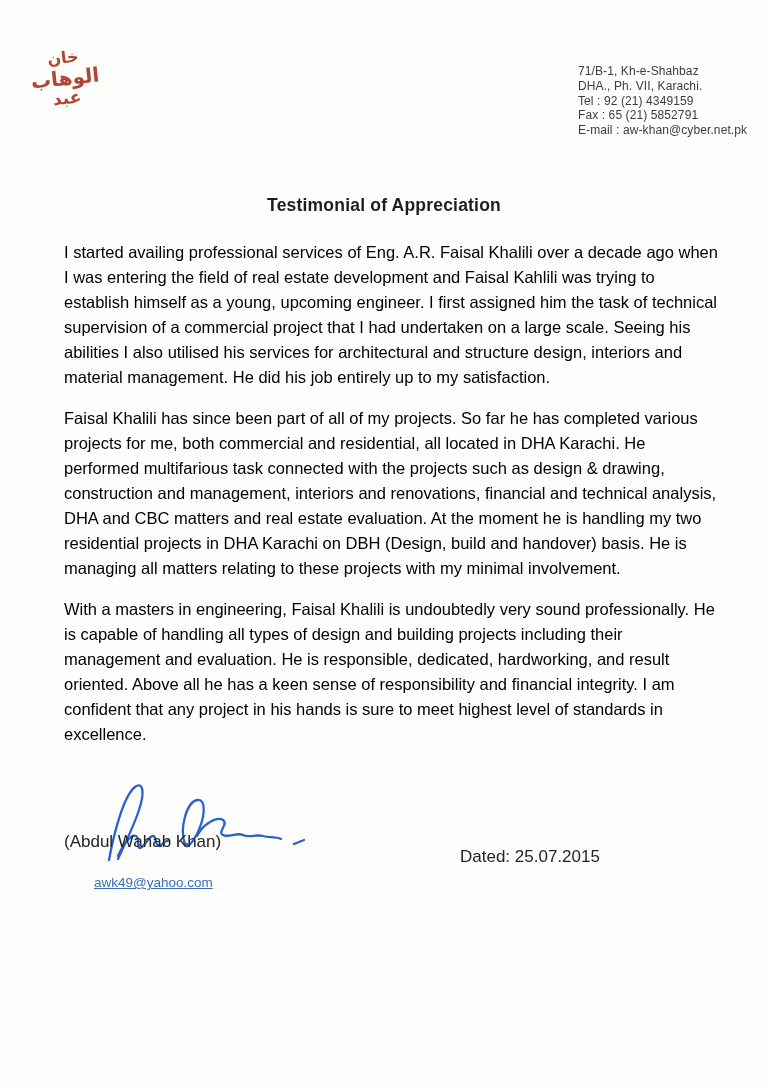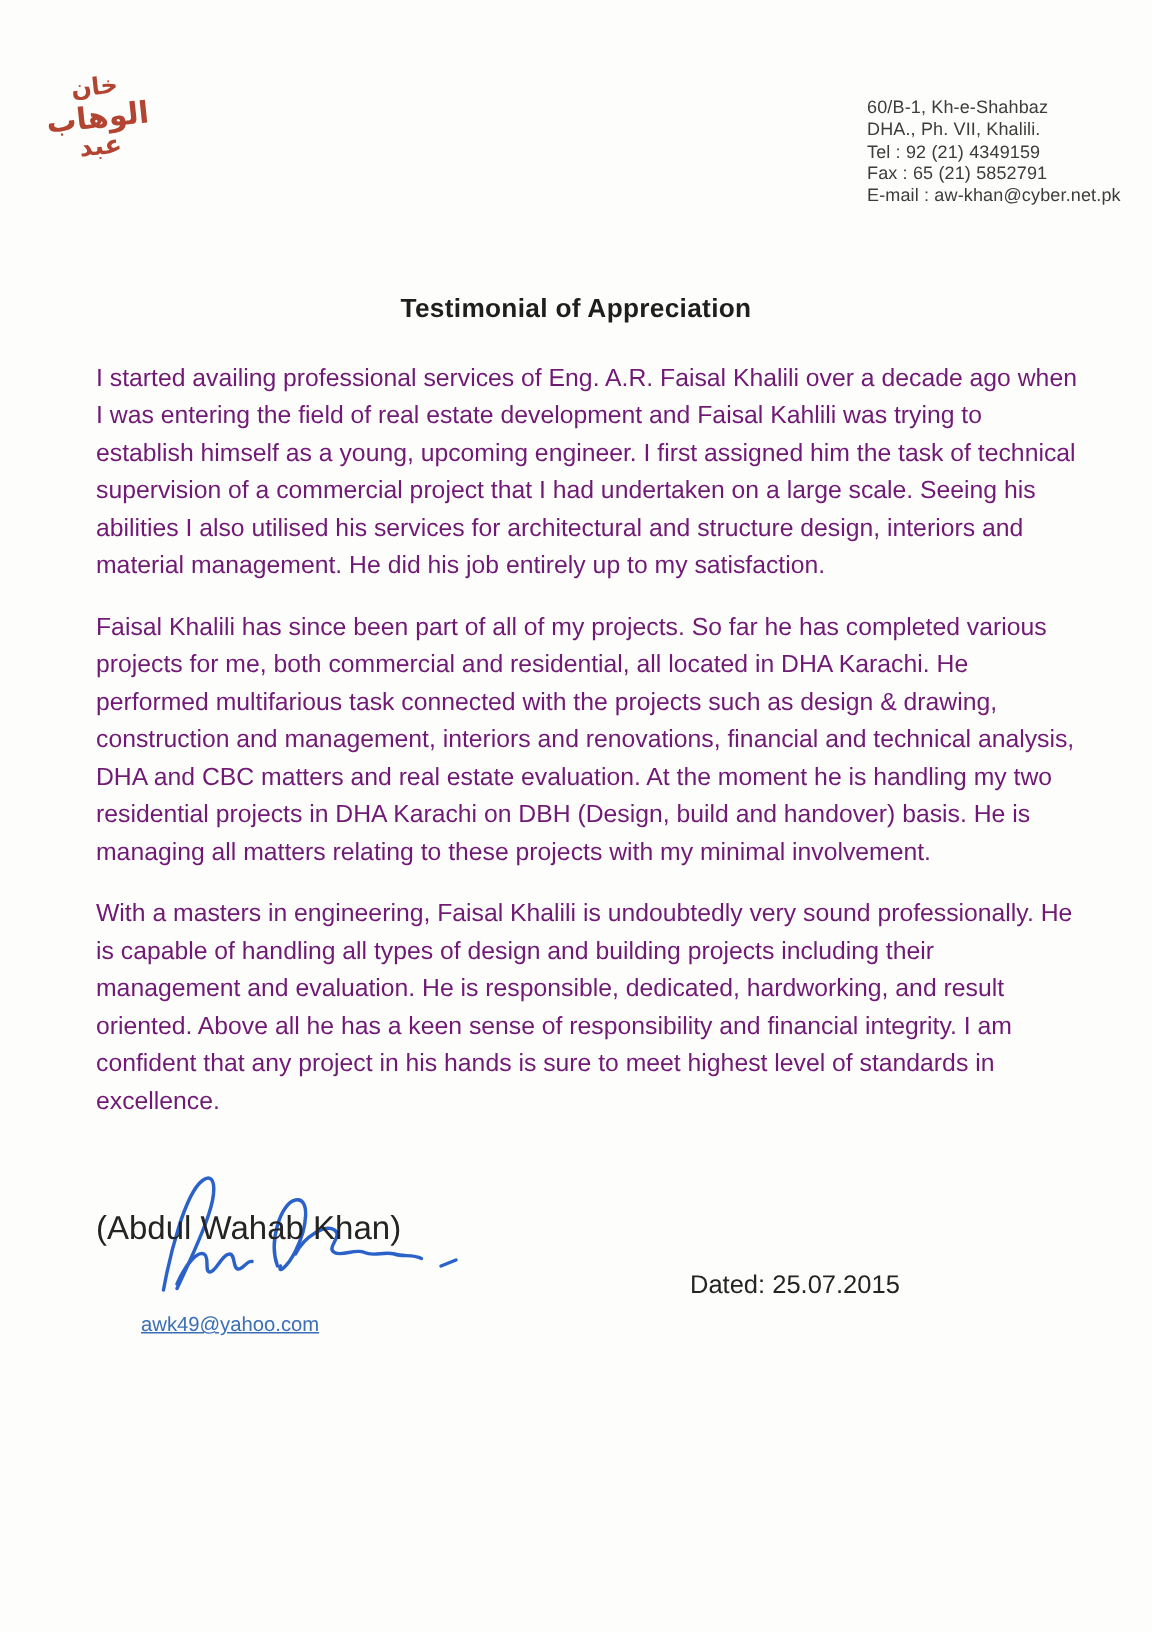--- a/index.html
+++ b/index.html
@@ -79,38 +79,38 @@
   }
 
   
   .body-text {
     position: absolute;
     left: 64px;
     top: 240px;
     width: 655px;
     font-size: 16.5px;
     line-height: 25px;
-    color: #701a75;
+    color: #000000;
     text-align: left;
   }
   .body-text p { margin: 0 0 16px 0; }
 
   
   .signature-svg {
     position: absolute;
     left: 92px;
     top: 782px;
     width: 220px;
     height: 82px;
   }
   .signatory-name {
     position: absolute;
     left: 64px;
-    top: 806px;
-    font-size: 22px;
+    top: 832px;
+    font-size: 17px;
     color: #242424;
   }
   .signatory-email {
     position: absolute;
     left: 94px;
     top: 875px;
     font-size: 13.5px;
     color: #3b6fb5;
     text-decoration: underline;
     cursor: pointer;
@@ -129,22 +129,22 @@
 <div class="page">
 
   <div class="logo-seal">
     <span class="l1">خان</span>
     <span class="l2">الوهاب</span>
     <span class="l3">عبد</span>
   </div>
 
 
   <div class="contact-block">
-    <div>60/B-1, Kh-e-Shahbaz</div>
-    <div>DHA., Ph. VII, Khalili.</div>
+    <div>71/B-1, Kh-e-Shahbaz</div>
+    <div>DHA., Ph. VII, Karachi.</div>
     <div>Tel : 92 (21) 4349159</div>
     <div>Fax : 65 (21) 5852791</div>
     <div>E-mail : aw-khan@cyber.net.pk</div>
   </div>
 
   <div class="doc-title">Testimonial of Appreciation</div>
 
   <div class="body-text">
     <p>I started availing professional services of Eng. A.R. Faisal Khalili over a decade ago when I was entering the field of real estate development and Faisal Kahlili was trying to establish himself as a young, upcoming engineer. I first assigned him the task of technical supervision of a commercial project that I had undertaken on a large scale. Seeing his abilities I also utilised his services for architectural and structure design, interiors and material management. He did his job entirely up to my satisfaction.</p>
     <p>Faisal Khalili has since been part of all of my projects. So far he has completed various projects for me, both commercial and residential, all located in DHA Karachi. He performed multifarious task connected with the projects such as design &amp; drawing, construction and management, interiors and renovations, financial and technical analysis, DHA and CBC matters and real estate evaluation. At the moment he is handling my two residential projects in DHA Karachi on DBH (Design, build and handover) basis. He is managing all matters relating to these projects with my minimal involvement.</p>

